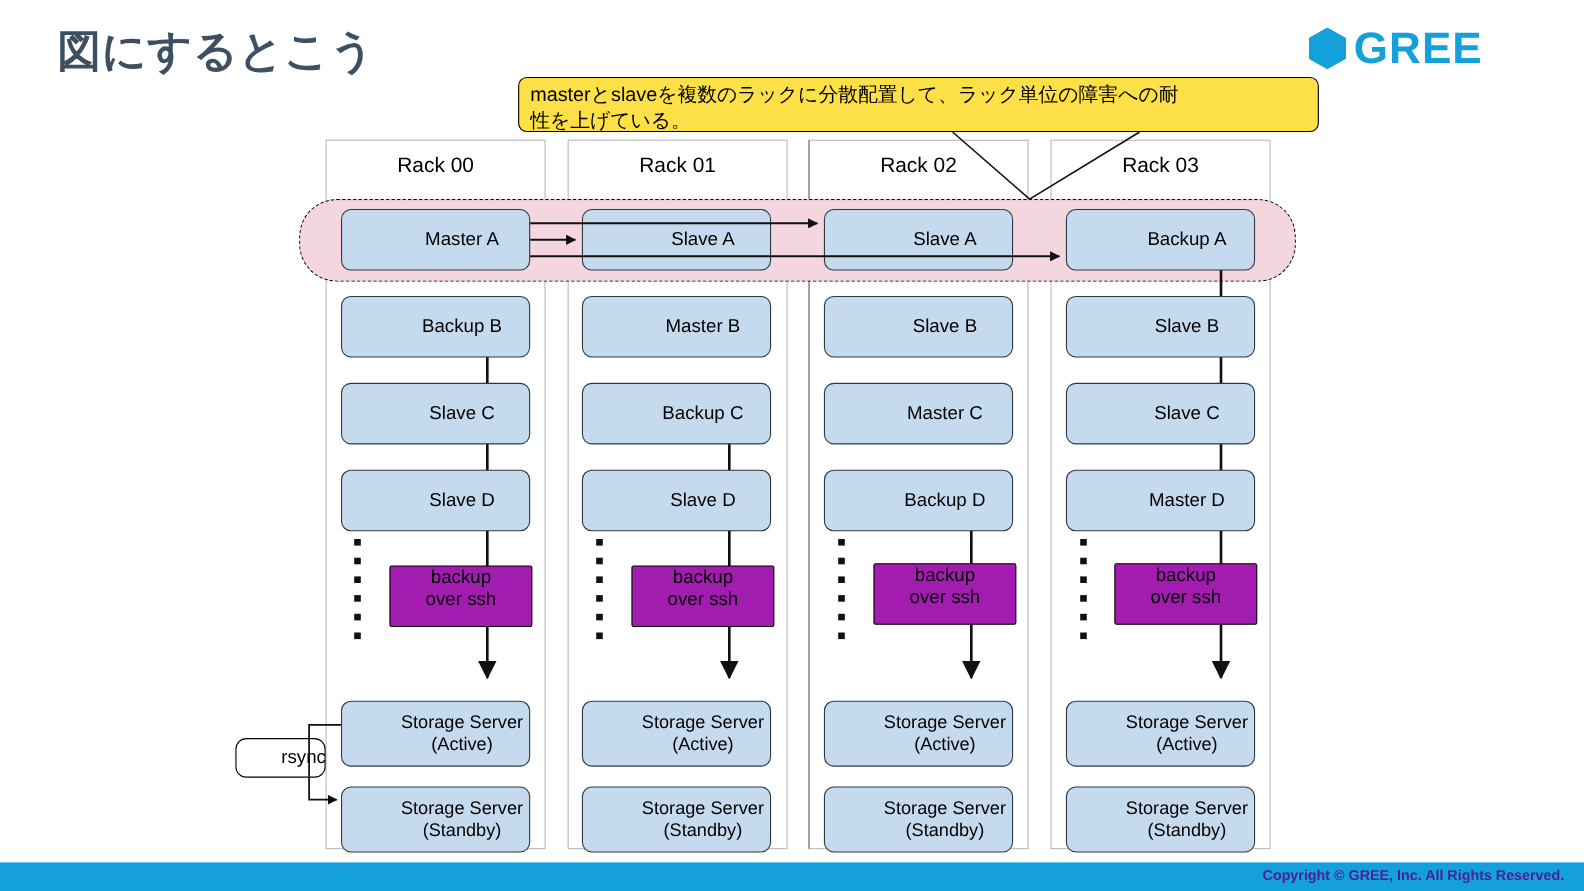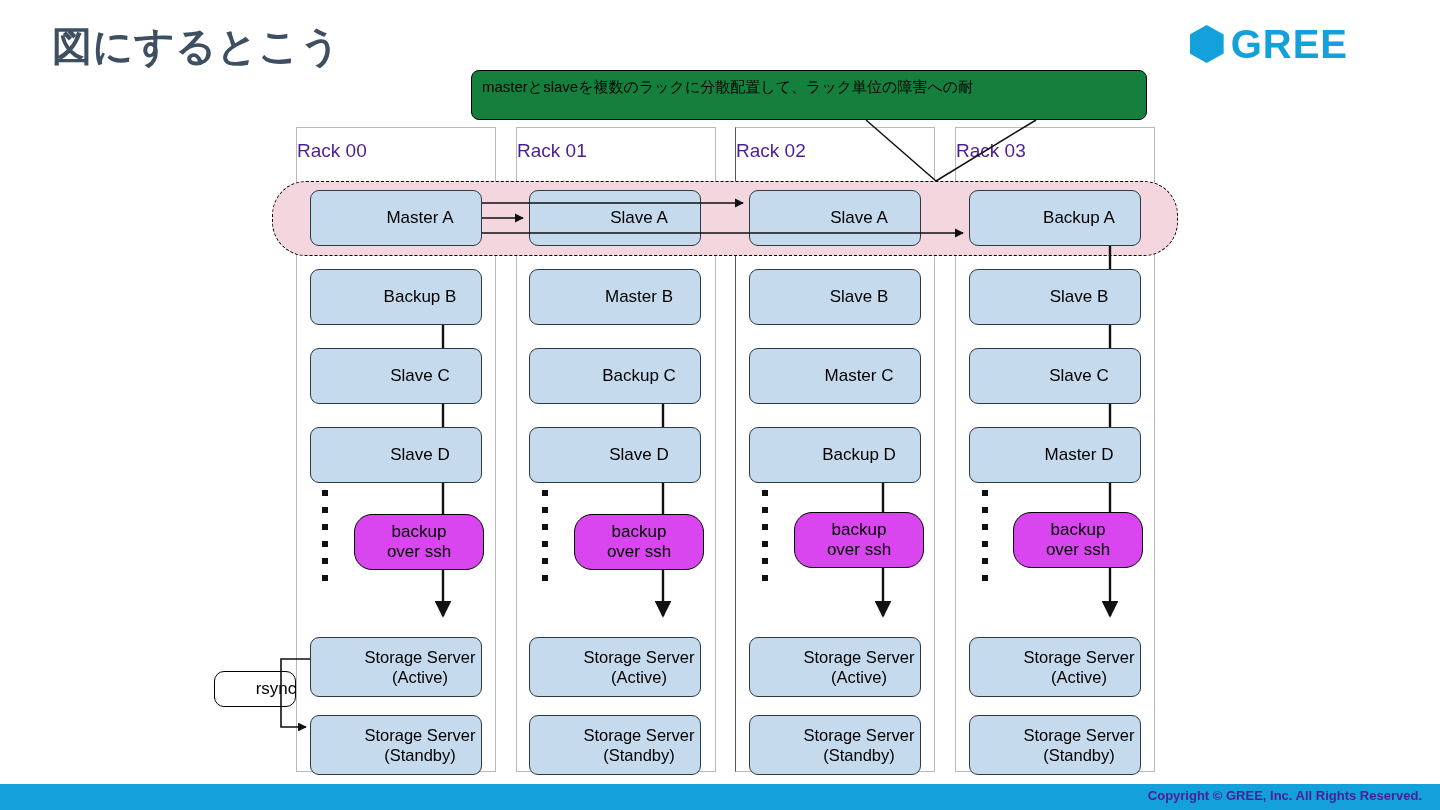--- a/index.html
+++ b/index.html
@@ -82,28 +82,28 @@
     left: 0; top: 0;
     width: 1440px;
     height: 810px;
   }
 
   
   #callout {
     position: absolute;
     left: 471px;
     top: 70px;
-    width: 676px;
+    width: 728px;
     height: 50px;
     border: 1.6px solid #000;
     border-radius: 8px;
-    background: #15803d;
+    background: #fde047;
     box-sizing: border-box;
     padding: 4px 8px 0 10px;
-    font-size: 15px;
+    font-size: 18px;
     line-height: 23px;
     color: #000;
     z-index: 6;
   }
 
   
   .rack-col {
     position: absolute;
     top: 127px;
     width: 200px;
@@ -112,23 +112,23 @@
     background: transparent;
     box-sizing: border-box;
     z-index: 1;
   }
   .rack-col.dark-edge { border-left: 1.6px solid #555; }
   .rack-title {
     position: absolute;
     top: 12px;
     left: 0;
     width: 100%;
-    text-align: left;
+    text-align: center;
     font-size: 19px;
-    color: #4c1d95;
+    color: #000000;
   }
 
   
   #pink-band {
     position: absolute;
     left: 272px;
     top: 181px;
     width: 906px;
     height: 75px;
     background: #f4d6de;
@@ -157,26 +157,26 @@
     z-index: 4;
     padding-left: 48px;
   }
   .node.tall { height: 60px; }
   .node.two-line { font-size: 16.5px; margin-top: 18px; }
 
   .ssh-box {
     position: absolute;
     width: 130px;
     height: 56px;
-    background: #d946ef;
+    background: #a21caf;
     border: 1.3px solid #000;
-    border-radius: 18px;
+    border-radius: 2px;
     box-sizing: border-box;
     display: flex;
-    align-items: center;
+    align-items: flex-start;
     justify-content: center;
     text-align: center;
     font-size: 17px;
     line-height: 20px;
     color: #000;
     z-index: 5;
   }
 
   #rsync-box {
     position: absolute;
@@ -415,20 +415,21 @@
 
       <path d="M 866 120 L 936 181" stroke="#111" stroke-width="1.5" fill="none"></path>
       <path d="M 1036 120 L 936 181" stroke="#111" stroke-width="1.5" fill="none"></path>
 
       <path d="M 310 659 L 281 659 L 281 689" stroke="#111" stroke-width="1.6" fill="none"></path>
       <path d="M 281 689 L 281 727 L 306 727" stroke="#111" stroke-width="1.6" fill="none" marker-end="url(#arrowsm)"></path>
     </svg>
 
     <div id="callout">
       <div>masterとslaveを複数のラックに分散配置して、ラック単位の障害への耐</div>
+      <div>性を上げている。</div>
     </div>
 
   </div>
 
   <div id="footer-bar">
     <div id="footer-text">Copyright © GREE, Inc. All Rights Reserved.</div>
   </div>
 
 </div>
 

